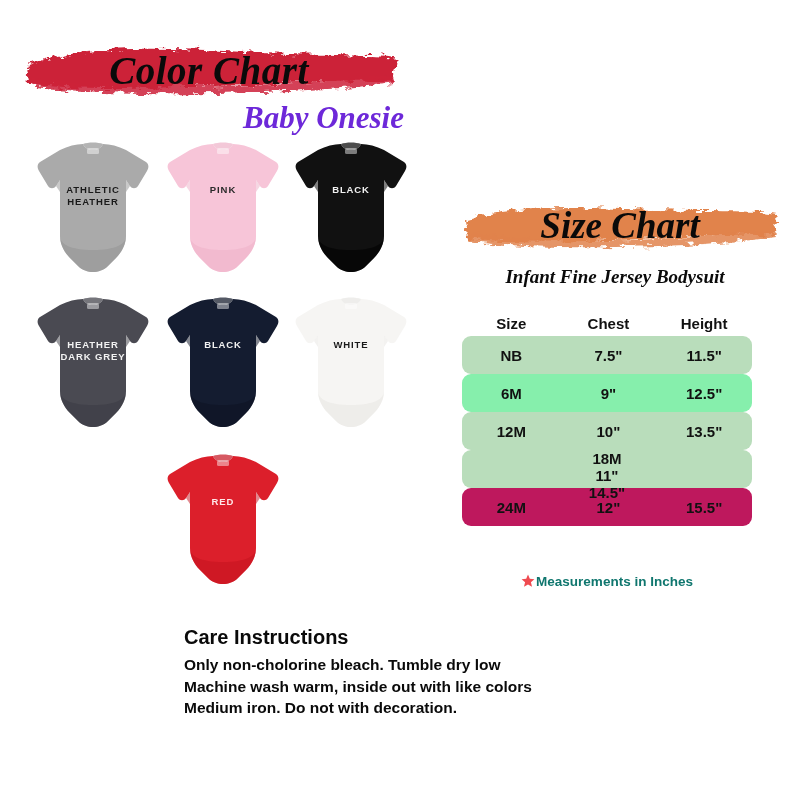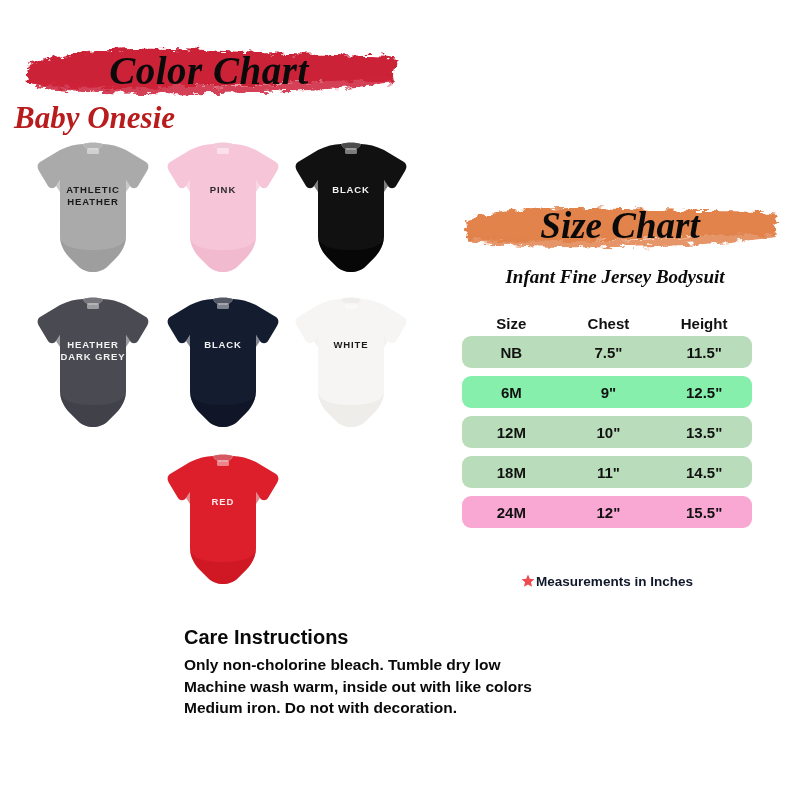--- a/index.html
+++ b/index.html
@@ -30,26 +30,26 @@
     color: #0a0a0a;
     white-space: nowrap;
   }
 
   #color-brush { left: 14px; top: 38px; width: 390px; height: 66px; }
   #color-brush .brush-title { font-size: 39px; line-height: 66px; letter-spacing: .5px; }
 
   #subtitle-onesie {
     position: absolute;
     left: 14px; top: 100px; width: 390px;
-    text-align: left;
+    text-align: right;
     font-family: "Liberation Serif", serif;
     font-style: italic;
     font-weight: bold;
     font-size: 31px;
-    color: #b91c1c;
+    color: #6d28d9;
   }
 
   #size-brush { left: 455px; top: 196px; width: 330px; height: 60px; }
   #size-brush .brush-title { font-size: 37px; line-height: 60px; }
 
   #subtitle-bodysuit {
     position: absolute;
     left: 440px; top: 266px; width: 350px;
     text-align: center;
     font-family: "Liberation Serif", serif;
@@ -77,37 +77,36 @@
   }
 
   
   #size-table { position: absolute; left: 462px; top: 310px; width: 290px; }
   .tbl-head { display: flex; height: 26px; align-items: center; }
   .tbl-head > div {
     font-weight: bold; font-size: 15px; color: #111; text-align: center;
   }
   .tbl-row {
     display: flex; align-items: center;
-    height: 32px;
+    height: 38px;
     background: #b9ddbb;
     border-radius: 9px;
-    margin-bottom: 8px;
   }
   .tbl-row > div { font-weight: bold; font-size: 15px; color: #111; text-align: center; }
   .col-size   { width: 34%; }
   .col-chest  { width: 33%; }
   .col-height { width: 33%; }
 
   #measure-note {
     position: absolute;
     left: 462px; top: 574px; width: 290px;
     text-align: center;
     font-size: 13.5px;
     font-weight: bold;
-    color: #0f172a;
+    color: #0f766e;
     white-space: nowrap;
   }
   #measure-note .star-icon { display: inline-block; vertical-align: -2px; margin-right: 1px; }
 
   
   #care { position: absolute; left: 184px; top: 626px; width: 440px; }
   #care-title { font-size: 20px; font-weight: bold; color: #0a0a0a; margin-bottom: 5px; }
   #care ul { list-style: none; margin: 0; padding: 0; }
   #care li { font-size: 15.5px; font-weight: bold; color: #0a0a0a; line-height: 21.5px; }
 </style>
@@ -338,26 +337,26 @@
       <div class="tbl-row" style="background: #86efac;">
         <div class="col-size">6M</div>
         <div class="col-chest">9"</div>
         <div class="col-height">12.5"</div>
       </div>
       <div class="tbl-row" style="background: rgb(185, 221, 187);">
         <div class="col-size">12M</div>
         <div class="col-chest">10"</div>
         <div class="col-height">13.5"</div>
       </div>
-      <div class="tbl-row" style="background: rgb(185, 221, 187);">
+      <div class="tbl-row" style="background: rgb(185, 221, 187); flex-direction: column;">
         <div class="col-size">18M</div>
         <div class="col-chest">11"</div>
         <div class="col-height">14.5"</div>
       </div>
-      <div class="tbl-row" style="background: #f9a8d4;">
+      <div class="tbl-row" style="background: #be185d;">
         <div class="col-size">24M</div>
         <div class="col-chest">12"</div>
         <div class="col-height">15.5"</div>
       </div>
     </div>
 </div>
 
 <div id="measure-note">
   <span class="star-icon">
     <svg width="14" height="14" viewBox="0 0 24 24">

